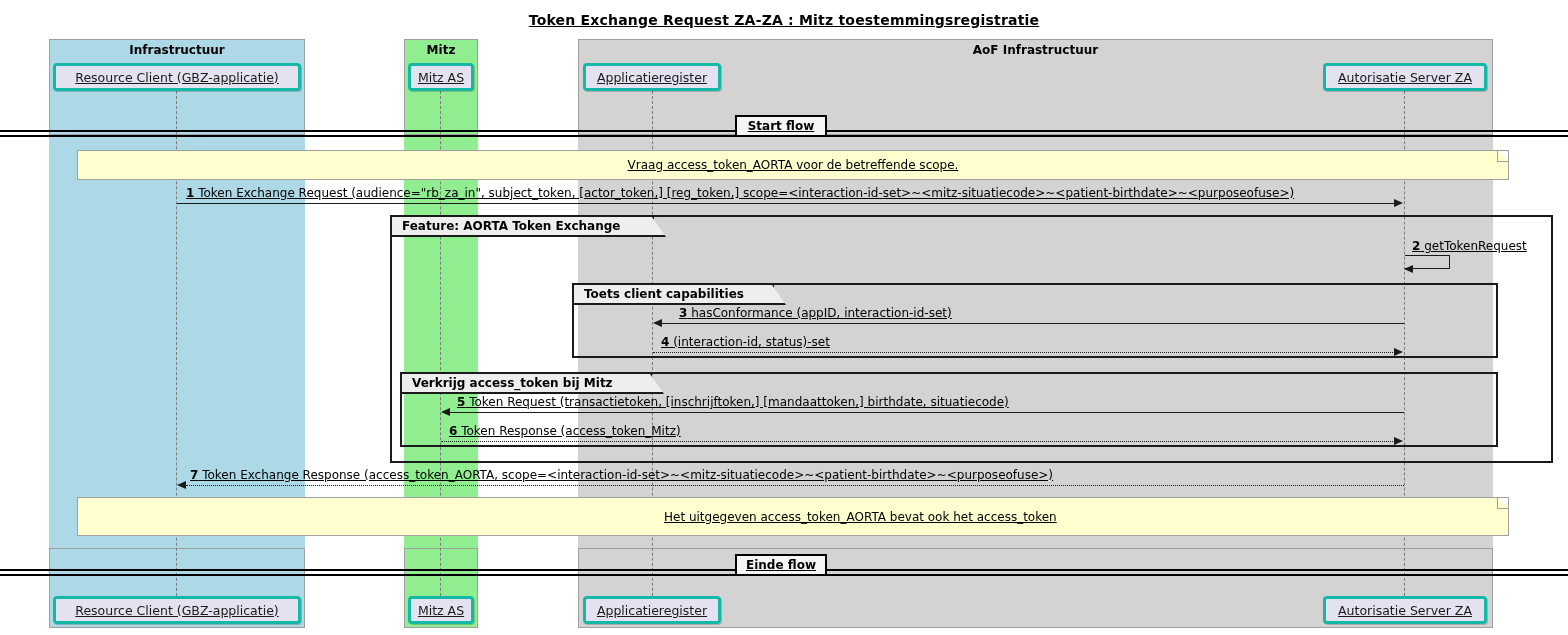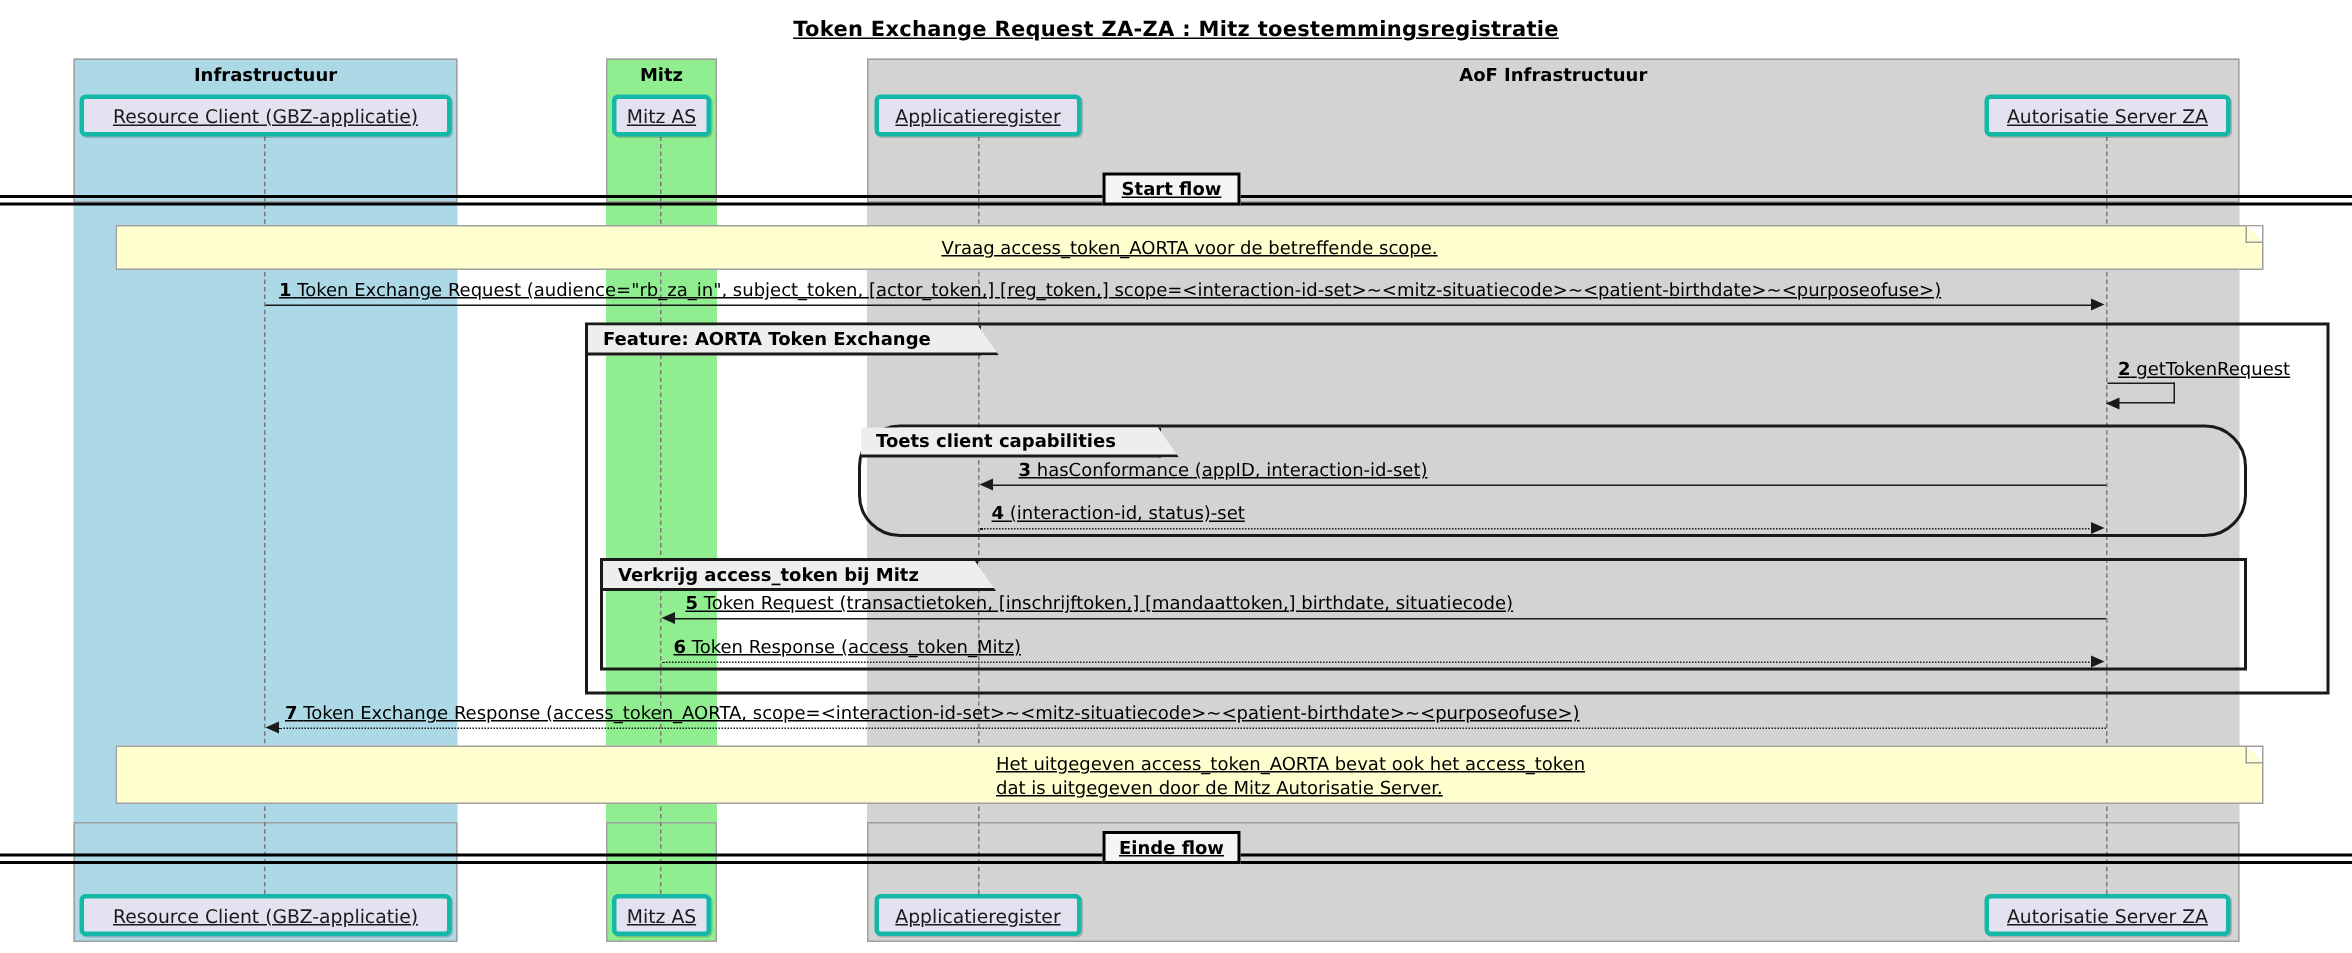--- a/index.html
+++ b/index.html
@@ -252,21 +252,21 @@
     </div>
   </div>
 
   <div class="abs msg-label" style="left:1412px; top:239px;">
     <b>2</b> 
     <span>getTokenRequest</span>
   </div>
   <div class="abs self-msg" style="left:1405px; top:255px; width:45px;"></div>
   <div class="abs arrow-l" style="left:1404px; top:265px;"></div>
 
-  <div class="abs group-frame" style="left:572px; top:283px; width:926px; height:75px;border-radius:28px;">
+  <div class="abs group-frame" style="left:572px; top:283px; width:926px; height:75px;">
     <div class="group-label" style="left:-0px; top:-0px; width:200px; height:20px;">
       <span>Toets client capabilities</span>
       <span class="group-label-tail"></span>
     </div>
   </div>
 
   <div class="abs msg-label" style="left:679px; top:306px;">
     <b>3</b> 
     <span>hasConformance (appID, interaction-id-set)</span>
   </div>
@@ -303,21 +303,20 @@
 
   <div class="abs msg-label" style="left:190px; top:468px;text-align:right;">
     <b>7</b> 
     <span>Token Exchange Response (access_token_AORTA, scope=&lt;interaction-id-set&gt;~&lt;mitz-situatiecode&gt;~&lt;patient-birthdate&gt;~&lt;purposeofuse&gt;)</span>
   </div>
   <div class="abs msg-line dotted" style="left:186px; top:485px; width:1218px;"></div>
   <div class="abs arrow-l" style="left:177px; top:481px;"></div>
 
   <div class="abs note" style="left:77px; top:497px; width:1432px; height:39px; align-items:flex-start; padding-left:586px;">
     <div>Het uitgegeven access_token_AORTA bevat ook het access_token</div>
-    <div>dat is uitgegeven door de Mitz Autorisatie Server.</div>
     <div class="note-fold"></div>
   </div>
 
   <div class="abs divider-line" style="left:0px; top:569px; width:1568px; height:3px;"></div>
   <div class="abs divider-label" style="left:735px; top:554px; width:92px; height:22px;">
     <span>Einde flow</span>
   </div>
 
 </div>
 

